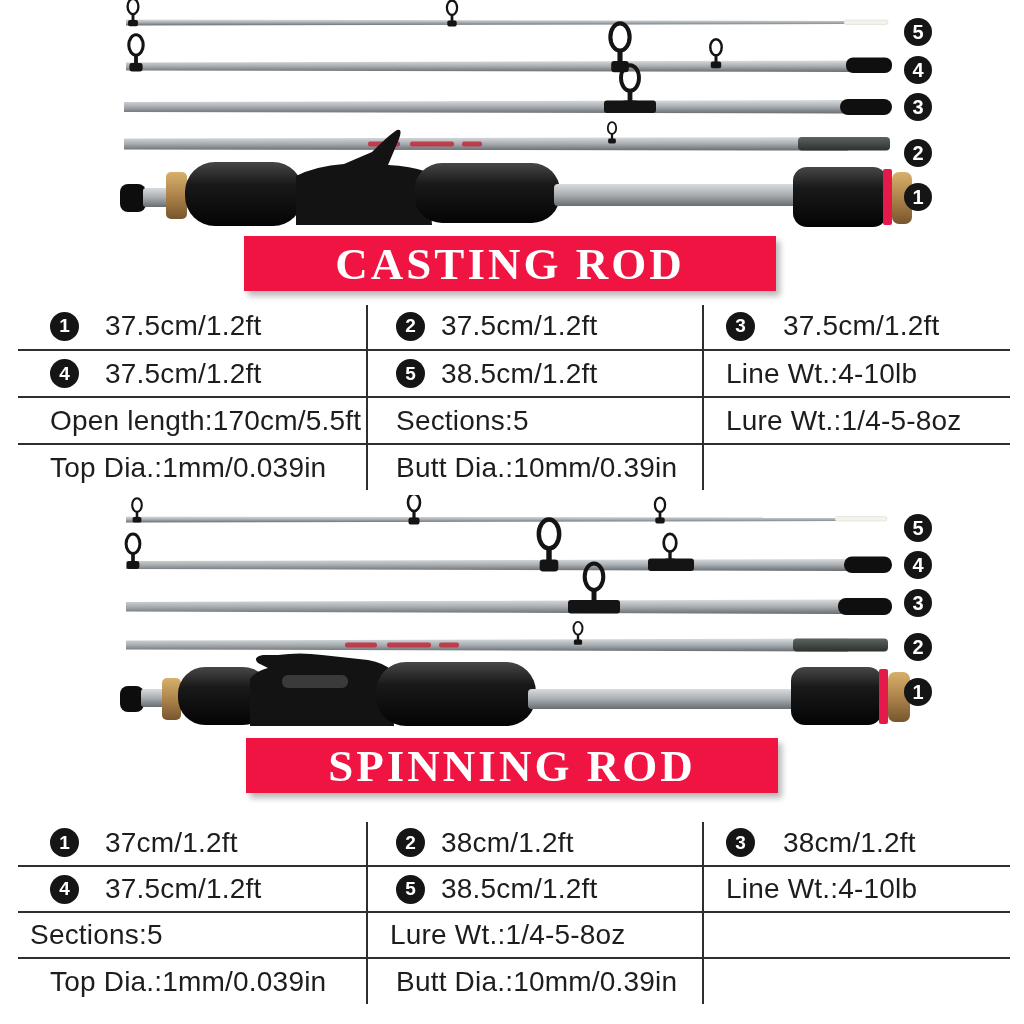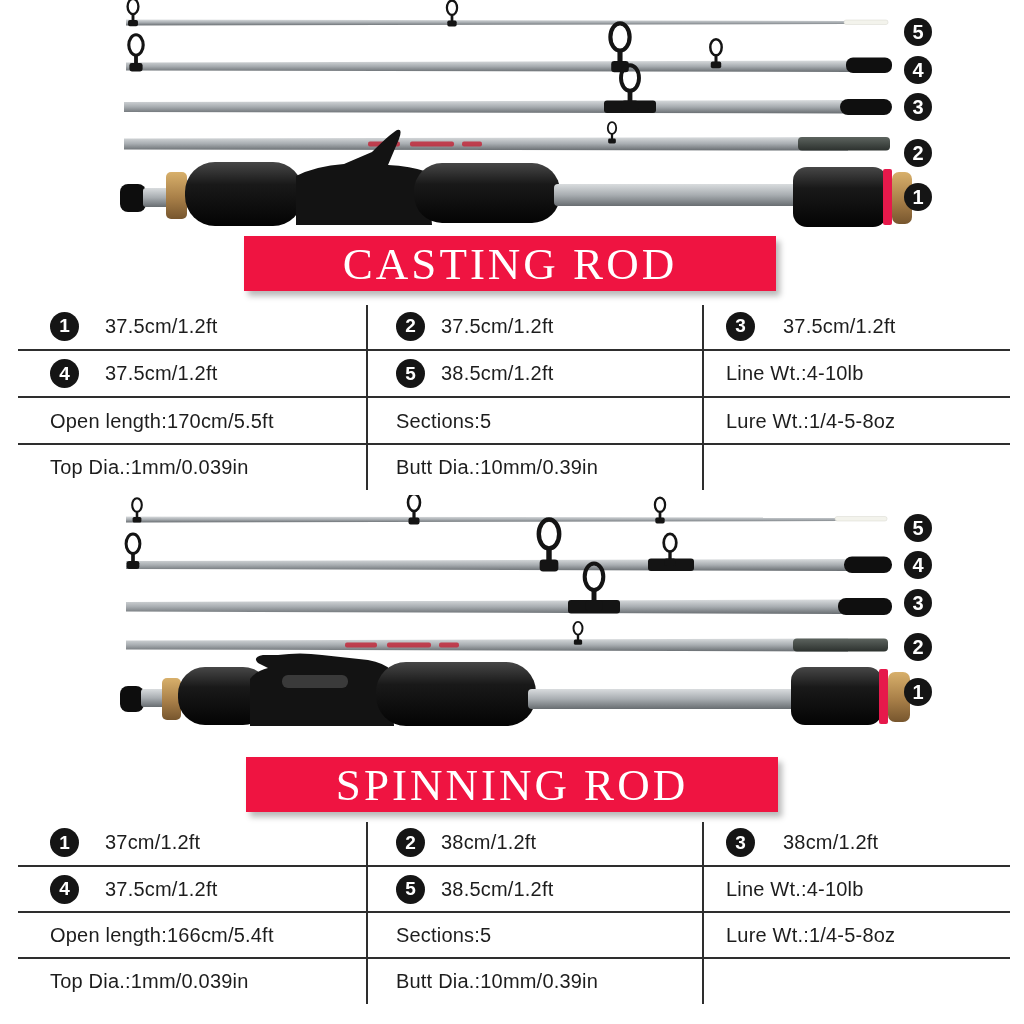--- a/index.html
+++ b/index.html
@@ -1,38 +1,38 @@
 <!DOCTYPE html>
 <html><head>
 <meta charset="utf-8">
 <style>
   html,body{margin:0;padding:0;background:#ffffff;}
   .stage{position:relative;width:1024px;height:1024px;background:#ffffff;overflow:hidden;
          font-family:"Liberation Sans",sans-serif;}
   svg.rodimg{position:absolute;left:0;}
   .banner{position:absolute;display:flex;align-items:center;justify-content:center;
           background:#ef1441;color:#ffffff;font-family:"Liberation Serif",serif;
-          font-weight:400;font-size:45px;letter-spacing:3px;
+          font-weight:700;font-size:45px;letter-spacing:3px;
           box-shadow:4px 5px 6px rgba(0,0,0,0.28);}
   .pbadge{position:absolute;width:28px;height:28px;border-radius:50%;background:#151515;
           color:#ffffff;font-size:20px;font-weight:700;display:flex;align-items:center;
           justify-content:center;z-index:5;}
   .trow{position:absolute;left:0;width:1024px;display:grid;
         grid-template-columns:366px 336px 322px;}
   .tcell{display:flex;align-items:center;}
   .c1{padding-left:50px;}
   .c2{padding-left:30px;}
   .c3{padding-left:24px;}
   .cbadge{width:29px;height:29px;border-radius:50%;background:#151515;color:#ffffff;
           font-size:19px;font-weight:700;display:flex;align-items:center;
           justify-content:center;flex:0 0 auto;}
   .m1{margin-right:26px;}
   .m2{margin-right:16px;}
   .m3{margin-right:28px;}
-  .ctext{font-size:20px;color:#1d1d1d;letter-spacing:0.2px;white-space:nowrap;}
+  .ctext{font-size:28px;color:#1d1d1d;letter-spacing:0.2px;white-space:nowrap;}
   .hline{position:absolute;left:18px;width:992px;height:2px;background:#2e2e2e;}
   .vline{position:absolute;width:2px;background:#2e2e2e;}
 </style>
 </head>
 <body>
 
 <div class="stage">
 
   <svg width="0" height="0" style="position:absolute" aria-hidden="true">
     <defs>
@@ -215,21 +215,21 @@
       <rect x="888" y="177" width="22" height="50" rx="7" fill="url(#gradCork)"></rect>
     </g>
   </svg>
 
   <div class="pbadge" style="left:904px;top:514px">5</div>
   <div class="pbadge" style="left:904px;top:551px">4</div>
   <div class="pbadge" style="left:904px;top:589px">3</div>
   <div class="pbadge" style="left:904px;top:633px">2</div>
   <div class="pbadge" style="left:904px;top:678px">1</div>
 
-  <div class="banner" style="left:246px;top:757px;width:532px;height:55px">SPINNING ROD</div>
+  <div class="banner" style="left:246px;top:738px;width:532px;height:55px">SPINNING ROD</div>
 
   <div>
     <div class="trow" style="top:820px;height:45px">
       <div class="tcell c1">
         <span class="cbadge m1">1</span>
         <span class="ctext">37cm/1.2ft</span>
       </div>
       <div class="tcell c2">
         <span class="cbadge m2">2</span>
         <span class="ctext">38cm/1.2ft</span>
@@ -246,23 +246,20 @@
       </div>
       <div class="tcell c2">
         <span class="cbadge m2">5</span>
         <span class="ctext">38.5cm/1.2ft</span>
       </div>
       <div class="tcell c3">
         <span class="ctext">Line Wt.:4-10lb</span>
       </div>
     </div>
     <div class="trow" style="top:913px;height:44px">
-      <div class="tcell c1">
-        <span class="ctext">Open length:166cm/5.4ft</span>
-      </div>
       <div class="tcell c2">
         <span class="ctext">Sections:5</span>
       </div>
       <div class="tcell c3">
         <span class="ctext">Lure Wt.:1/4-5-8oz</span>
       </div>
     </div>
     <div class="trow" style="top:959px;height:45px">
       <div class="tcell c1">
         <span class="ctext">Top Dia.:1mm/0.039in</span>

